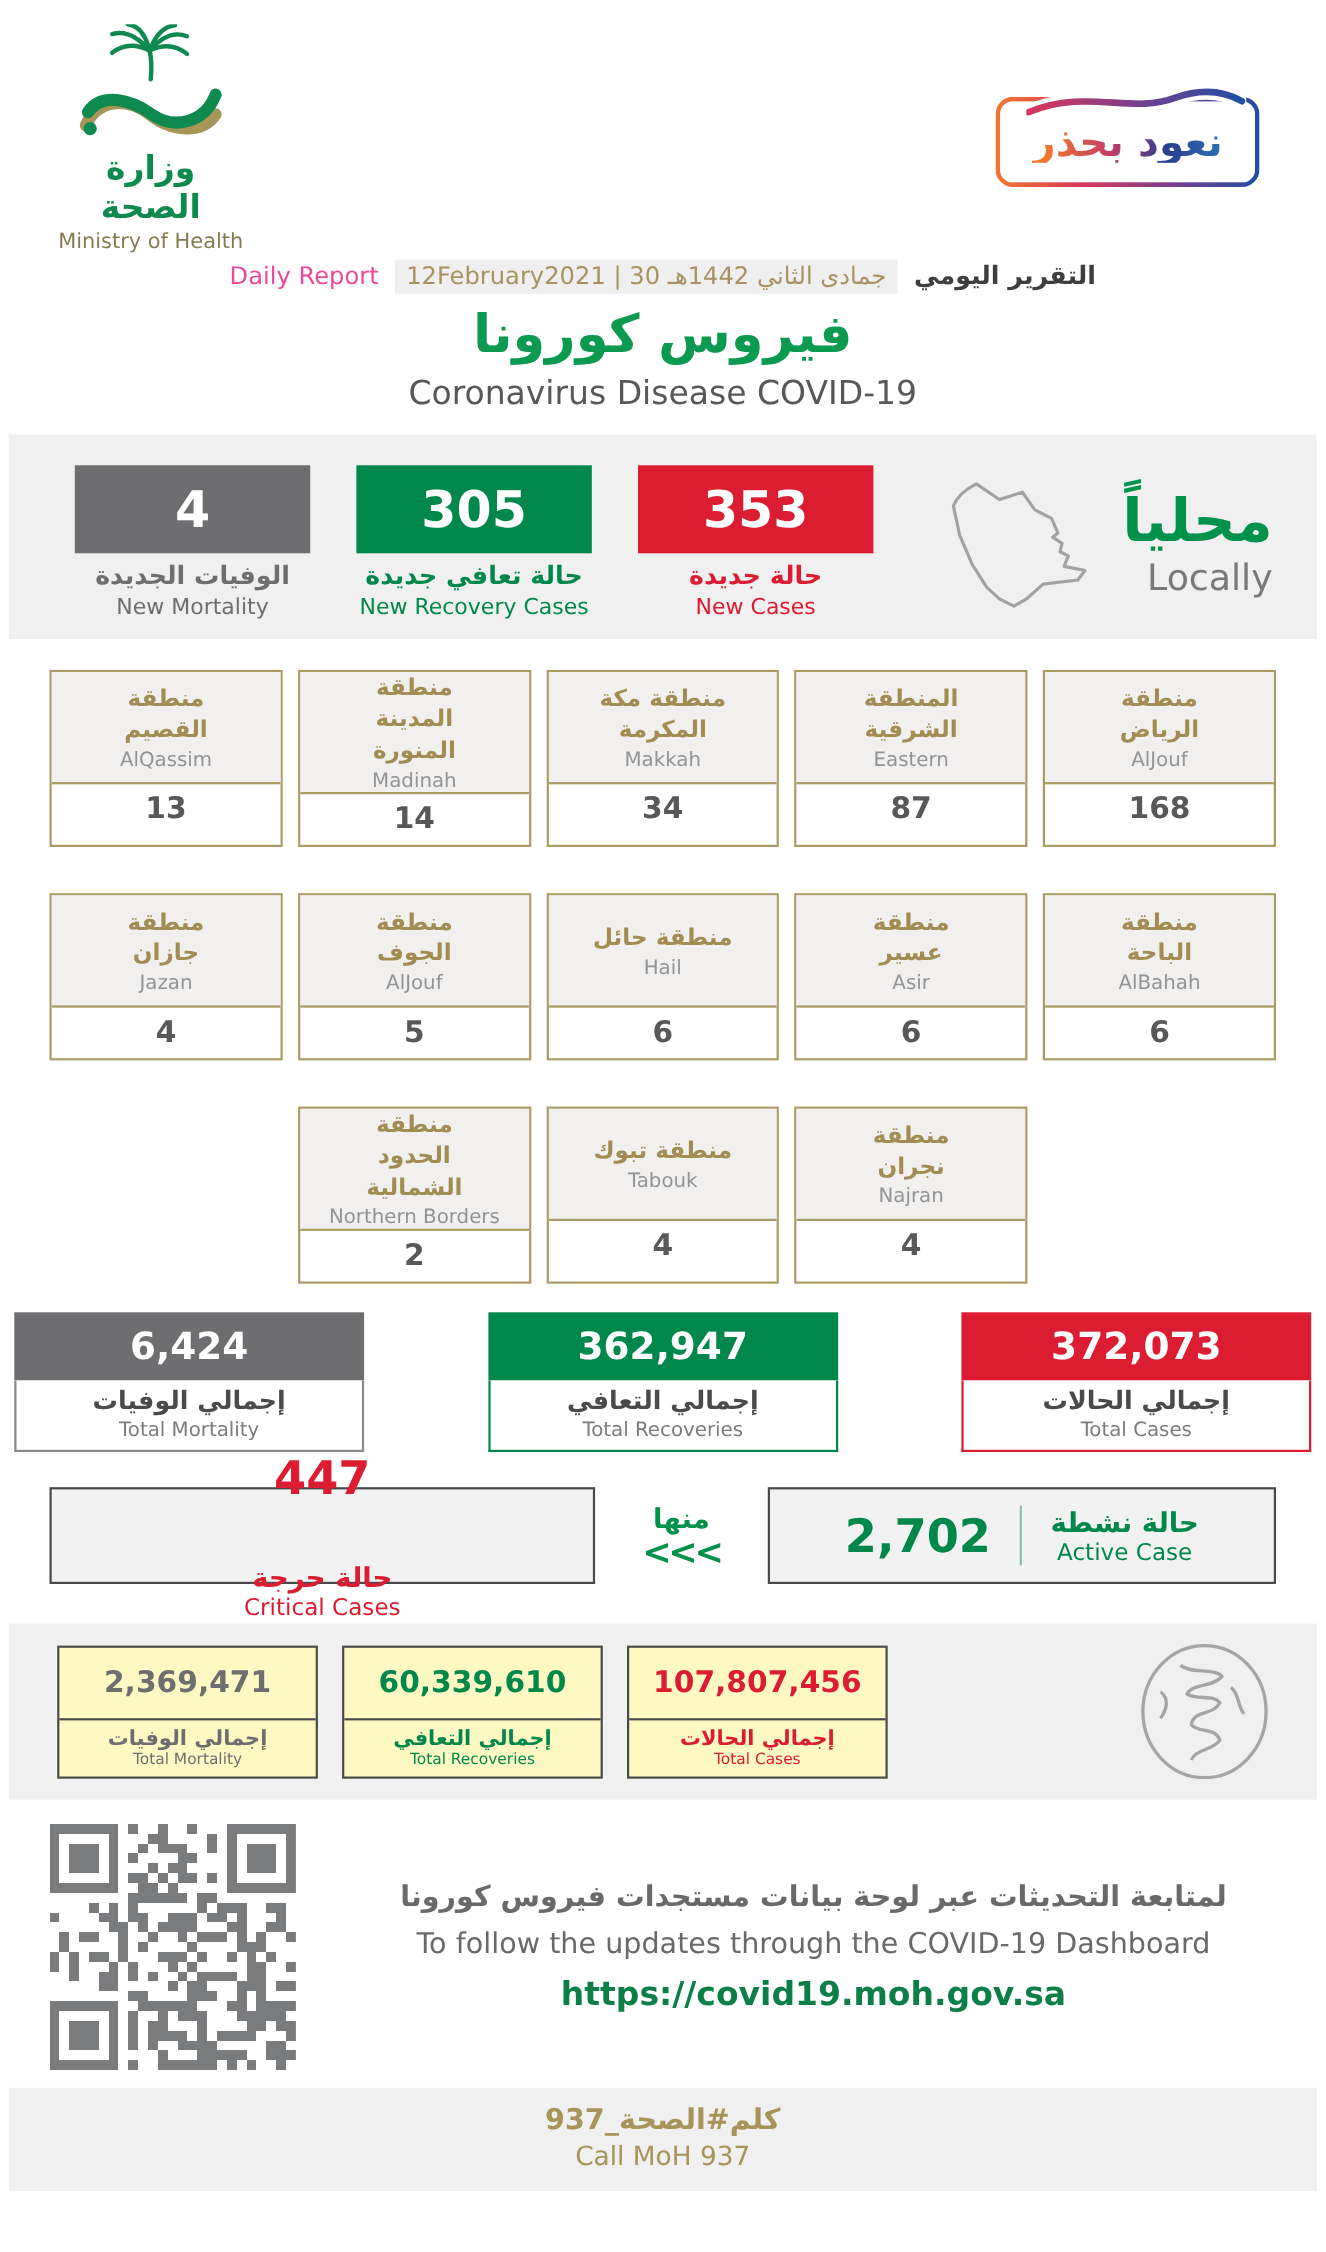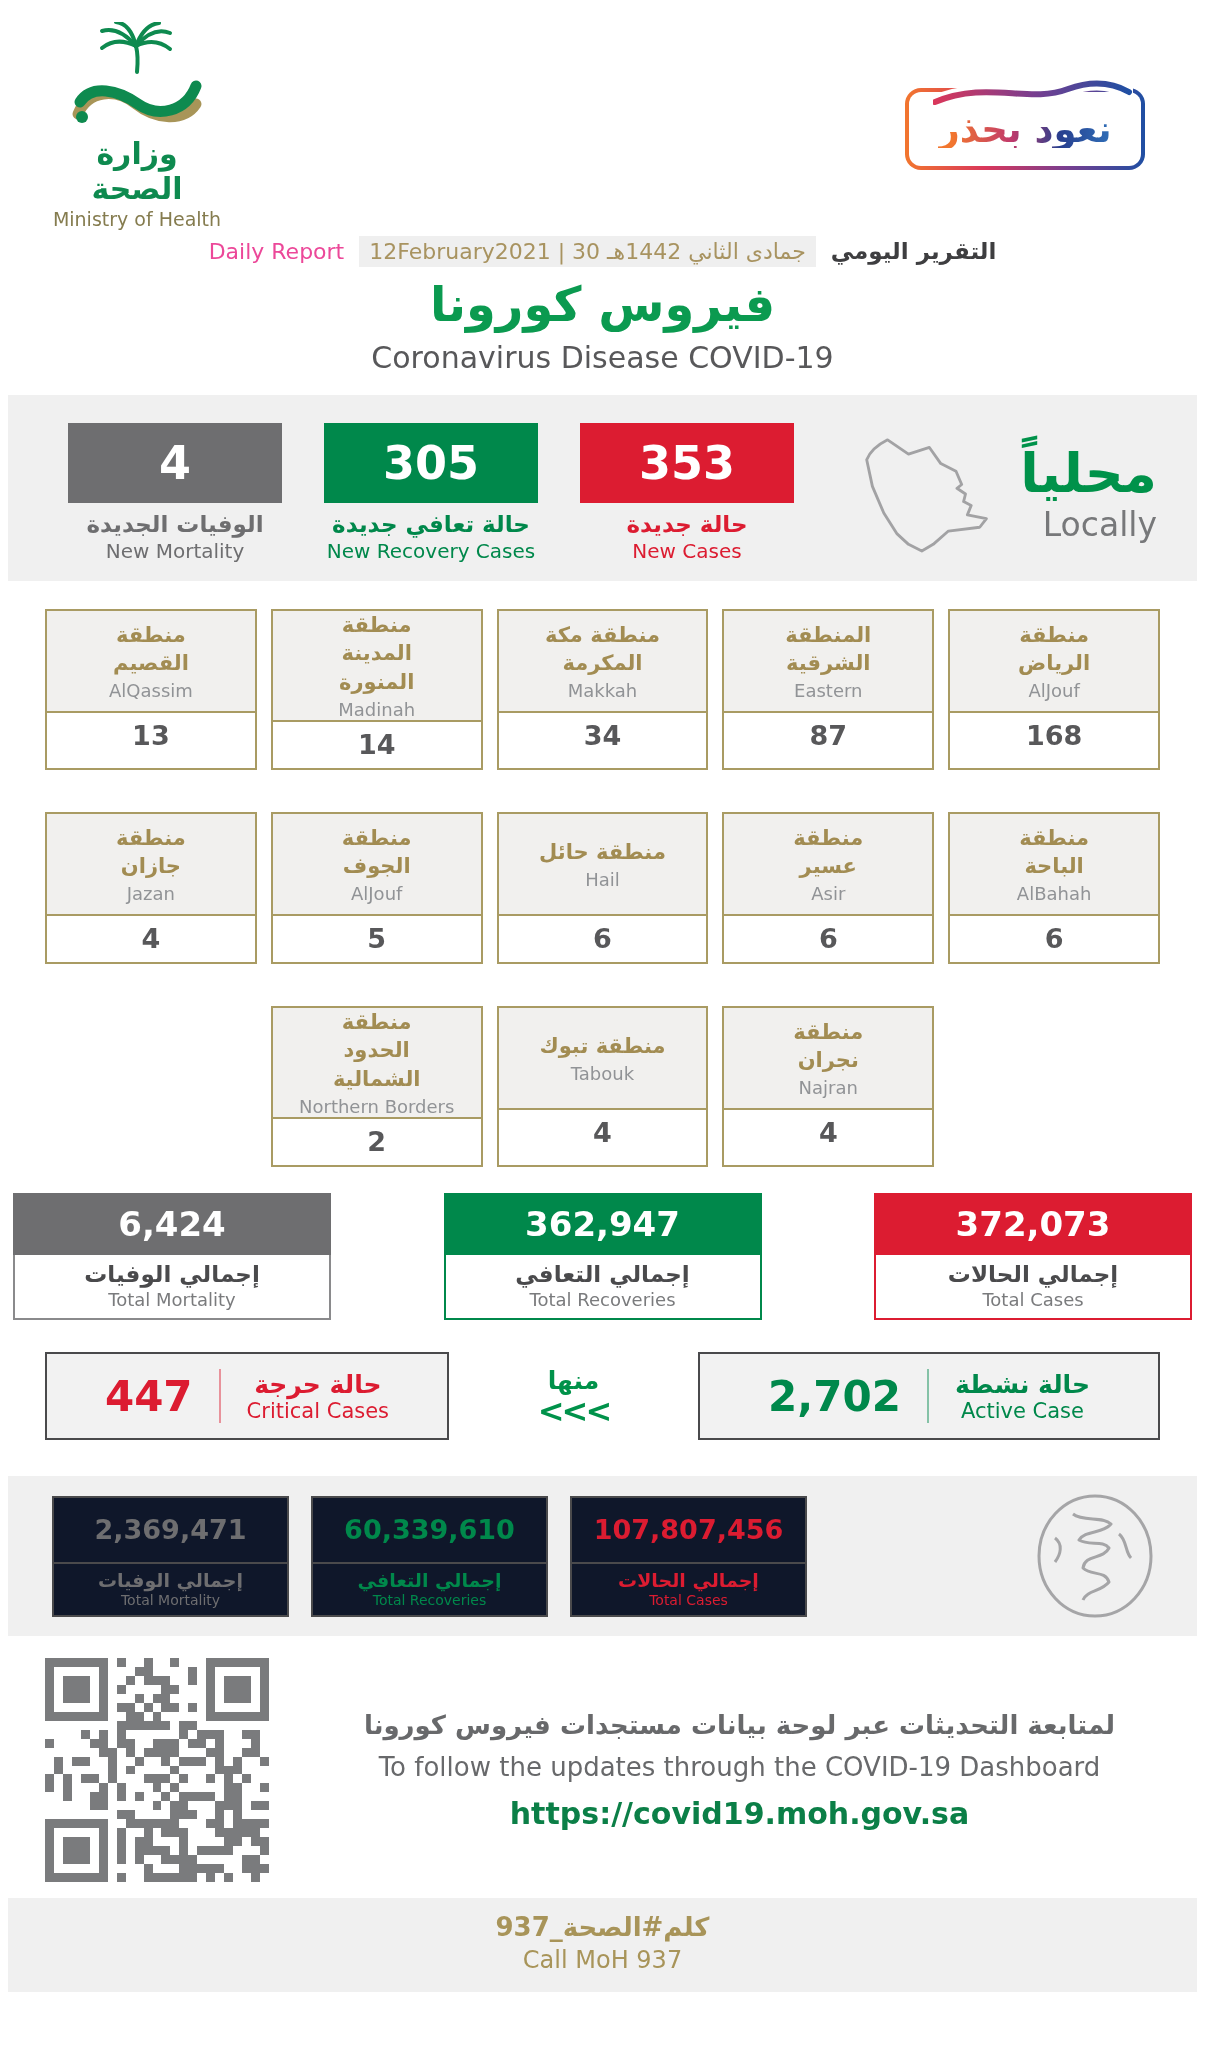--- a/index.html
+++ b/index.html
@@ -64,34 +64,34 @@
   .total-box { width:318px; text-align:center; }
   .total-head { height:62px; display:flex; align-items:center; justify-content:center;
                 color:#fff; font-size:34px; font-weight:bold; }
   .total-body { border:2px solid; border-top:none; background:#fff; padding:6px 0 8px; }
   .bd-gray { border-color:#8A8A8C; } .bd-green { border-color:#00884B; } .bd-red { border-color:#DC1C31; }
   .total-ar { color:#4A4A4C; font-size:23px; font-weight:bold; }
   .total-en { color:#7A7B7D; font-size:18px; margin-top:2px; }
   
   .cases-row { width:1115px; margin:32px auto 0; display:flex; align-items:center; justify-content:space-between; }
   .case-box { background:#F2F2F2; border:2px solid; height:88px; display:flex; align-items:center; justify-content:center; gap:26px; }
-  .case-critical { width:404px; } .case-active { width:462px; }
+  .case-critical { width:496px;flex-direction:column; } .case-active { width:462px; }
   .case-num { font-size:42px; font-weight:bold; }
   .case-divider { width:2px; height:54px; opacity:.45; }
   .dv-red { background:#DC1C31; } .dv-green { background:#00884B; }
   .case-labels { text-align:center; }
   .case-ar { font-size:25px; font-weight:bold; }
   .case-en { font-size:21px; }
   .of-which { text-align:center; color:#00924A; }
   .of-which-ar { font-size:25px; font-weight:bold; }
   .of-which-ch { font-size:32px; font-weight:bold; letter-spacing:-3px; line-height:1; }
   
   .band-globally { margin-top:36px; padding:18px 40px 18px 44px; display:flex; align-items:center; justify-content:space-between; }
   .gstats { display:flex; gap:22px; }
-  .gbox { width:237px; background:#0f172a; border:2px solid; text-align:center; }
+  .gbox { width:237px; background:#fef9c3; border:2px solid; text-align:center; }
   .gbox-num { height:64px; display:flex; align-items:center; justify-content:center; font-size:27px; font-weight:bold; }
   .gbox-body { border-top:2px solid; padding:5px 0 7px; }
   .gbox-ar { font-size:19px; font-weight:bold; }
   .gbox-en { font-size:14px; margin-top:1px; }
   .globally-right { display:flex; align-items:center; gap:22px; }
   
   .qr-section { width:1115px; margin:22px auto 0; display:flex; align-items:center; gap:50px; }
   .qr-wrap { width:224px; height:224px; flex:none; }
   .dash-text { flex:1; text-align:center; }
   .dash-ar { color:#68696B; font-size:26px; font-weight:bold; }

